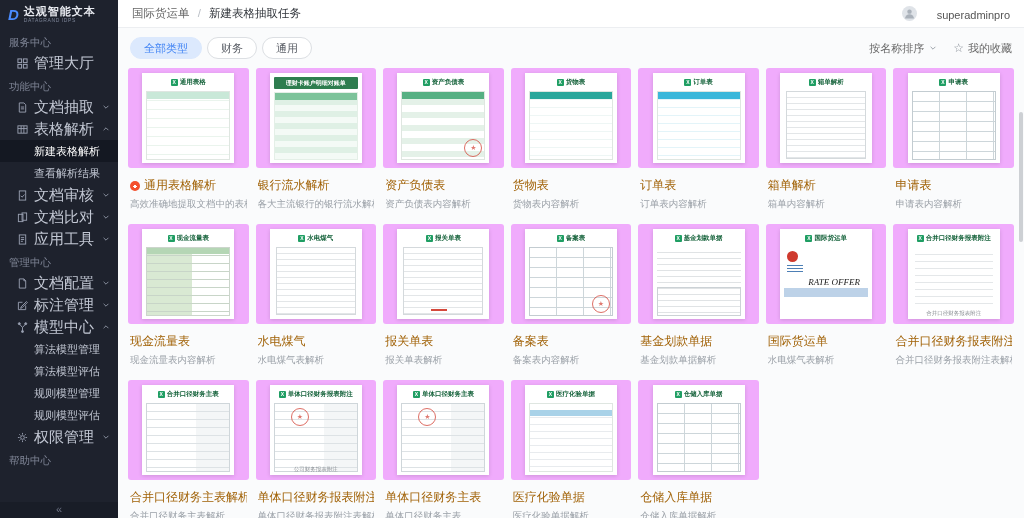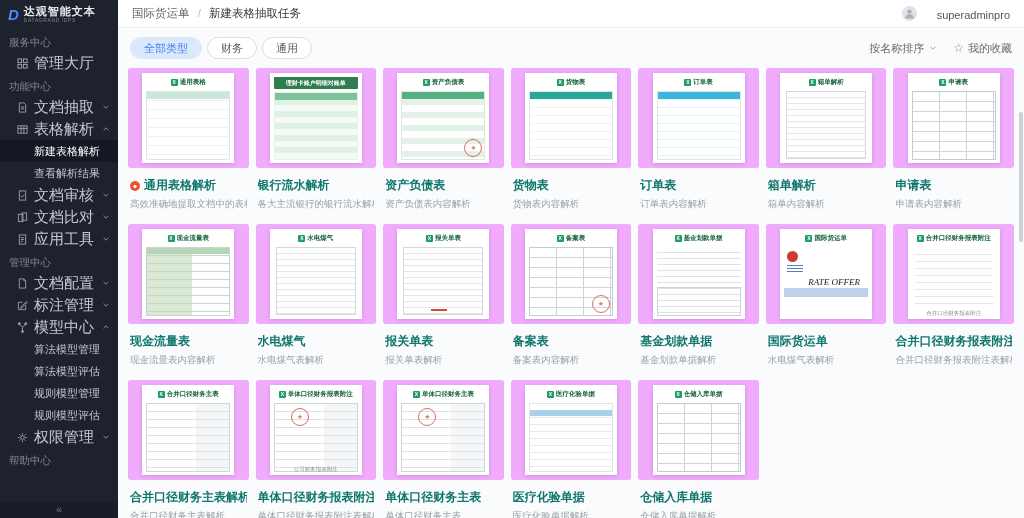--- a/index.html
+++ b/index.html
@@ -108,21 +108,21 @@
       font-size:9px;color:#1a1a1a;}
   .doc-caption{position:absolute;left:0;right:0;bottom:2px;text-align:center;font-size:5.5px;color:#8a8f94;}
   .stamp{position:absolute;width:16px;height:16px;border:1px solid rgba(210,62,50,.75);border-radius:50%;
          right:2px;bottom:2px;display:flex;align-items:center;justify-content:center;
          color:rgba(210,62,50,.7);font-size:7px;}
   .stamp::before{content:"★";}
   .stamp.top{right:auto;left:16px;top:4px;bottom:auto;}
   .card-title-row{display:flex;align-items:center;gap:4px;margin:9px 2px 4px;}
   .hot{width:10px;height:10px;border-radius:50%;flex:none;
        background:radial-gradient(circle at 50% 55%,#fff 0 1.5px,#f4502c 1.6px);}
-  .card-title{font-size:12px;font-weight:bold;color:#0f766e;white-space:nowrap;overflow:hidden;}
+  .card-title{font-size:12px;font-weight:normal;color:#a16207;white-space:nowrap;overflow:hidden;}
   .card-sub{font-size:9.5px;color:#9ba1a8;margin:0 2px;white-space:nowrap;overflow:hidden;}
   .scroll-thumb{position:absolute;right:1px;top:112px;width:4px;height:130px;background:#cdd0d4;
                 border-radius:2px;z-index:5;}
 </style>
 </head>
 <body>
 
 <aside class="sidebar">
   <div class="logo">
     <span class="logo-mark">D</span>

